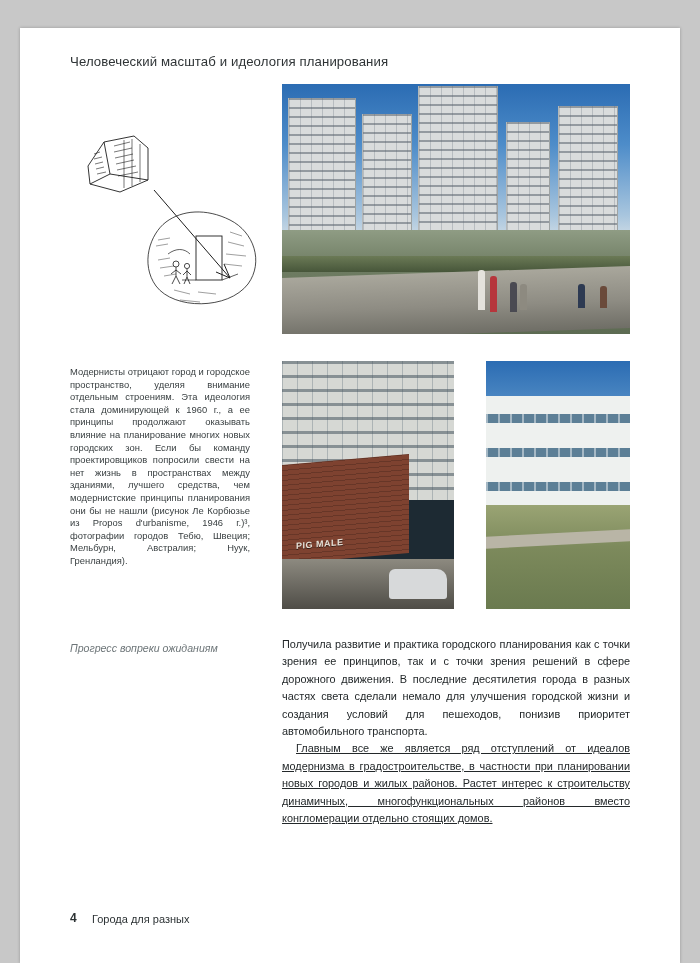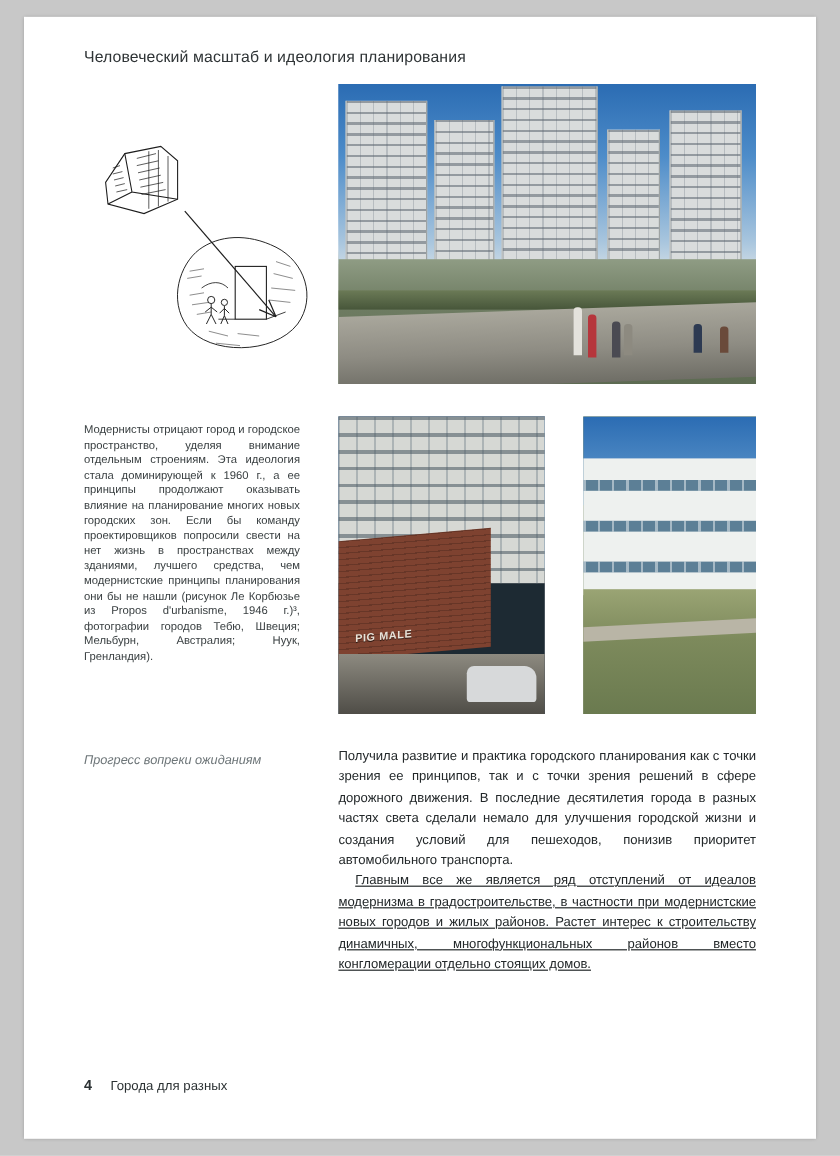--- a/index.html
+++ b/index.html
@@ -9,21 +9,21 @@
   }
   body {
     width: 700px;
     height: 963px;
     font-family: "Liberation Sans", sans-serif;
   }
   .page {
     position: relative;
     width: 660px;
     height: 935px;
-    margin: 14px auto;
+    margin: 28px auto;
     background: #ffffff;
     box-shadow: 0 0 3px rgba(0,0,0,0.25);
     overflow: hidden;
   }
 
   
   .chapter-title {
     position: absolute;
     left: 50px;
     top: 26px;
@@ -305,19 +305,19 @@
       <div class="pmr-band" style="top:86px;"></div>
     </div>
     <div class="pmr-grass"></div>
     <div class="pmr-walk"></div>
   </div>
 
   <div class="section-label">Прогресс вопреки ожиданиям</div>
 
   <div class="body-col">
     <p>Получила развитие и практика городского планирования как с точки зрения ее принципов, так и с точки зрения решений в сфере дорожного движения. В последние десятилетия города в разных частях света сделали немало для улучшения городской жизни и создания условий для пешеходов, понизив приоритет автомобильного транспорта.</p>
-    <p>Главным все же является ряд отступлений от идеалов модернизма в градостроительстве, в частности при модернистские новых городов и жилых районов. Растет интерес к строительству динамичных, многофункциональных районов вместо конгломерации отдельно стоящих домов.</p>
+    <p>Главным все же является ряд отступлений от идеалов модернизма в градостроительстве, в частности при планировании новых городов и жилых районов. Растет интерес к строительству динамичных, многофункциональных районов вместо конгломерации отдельно стоящих домов.</p>
   </div>
 
   <div class="folio">4</div>
   <div class="running-title">Города для разных</div>
 
 </div>
 
 </body></html>

